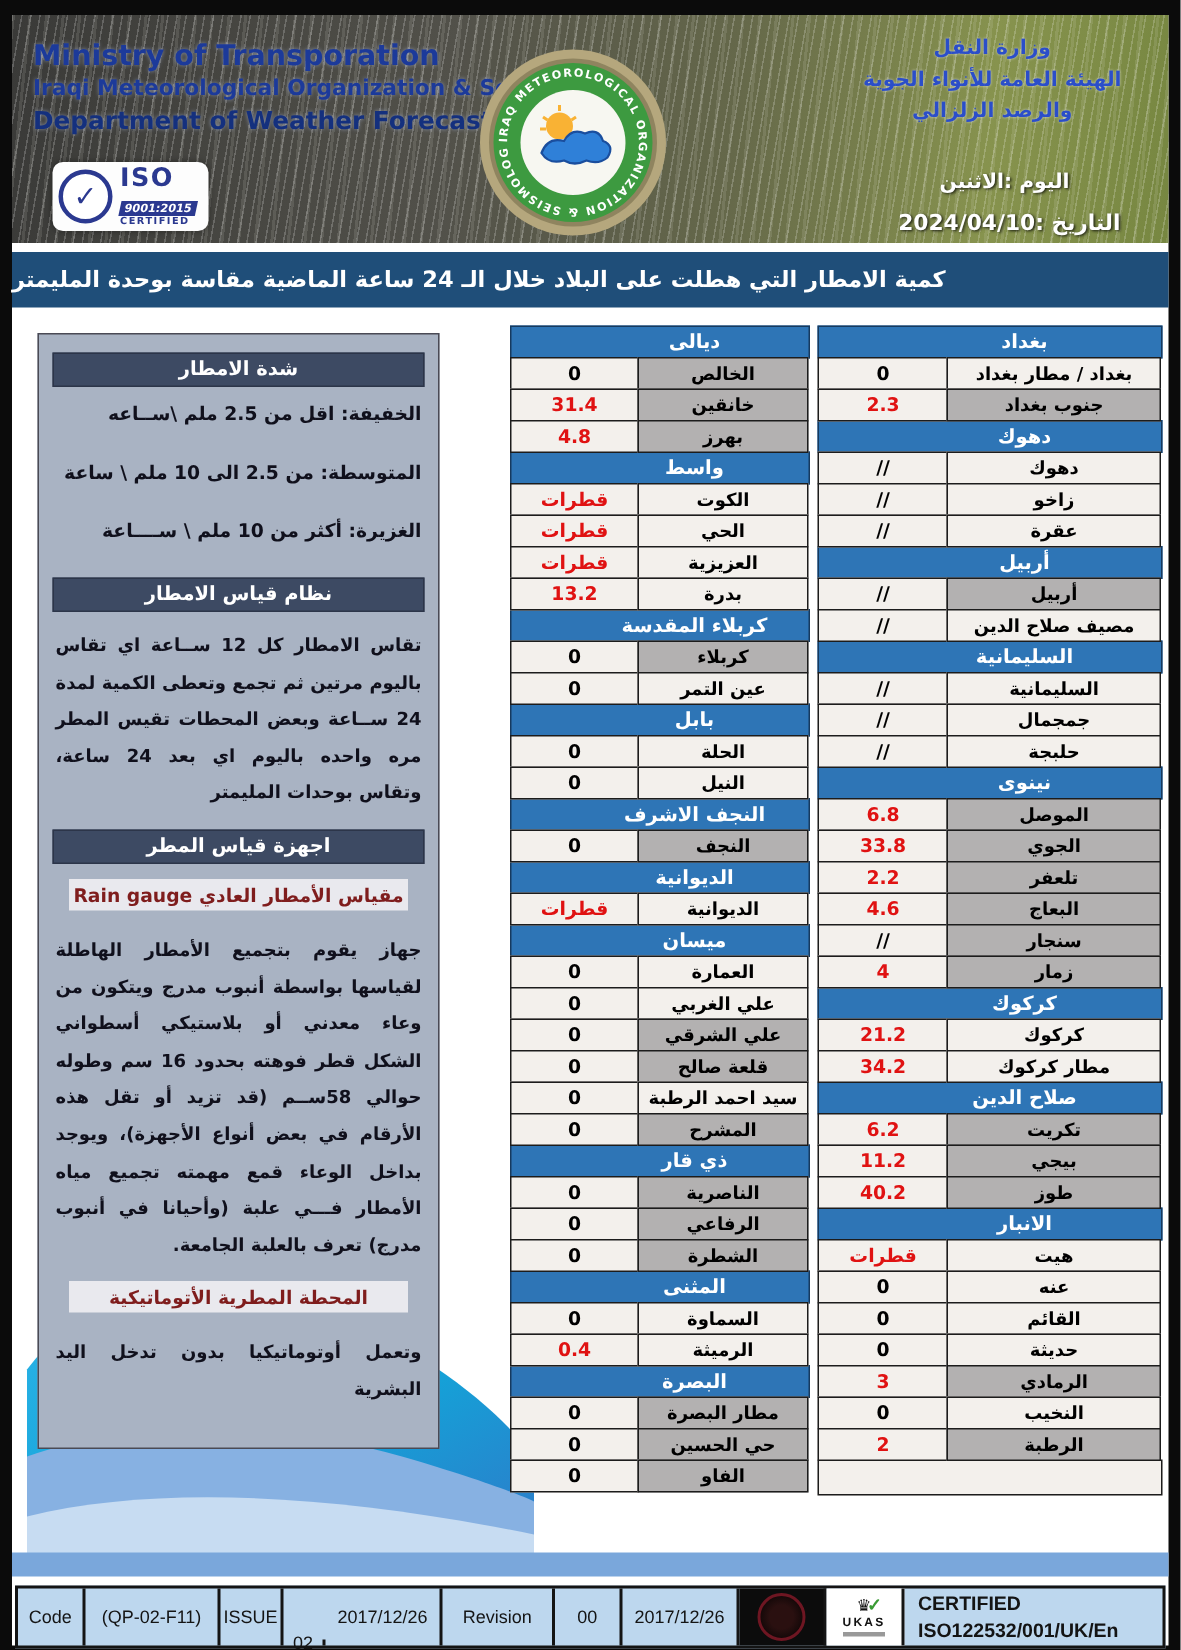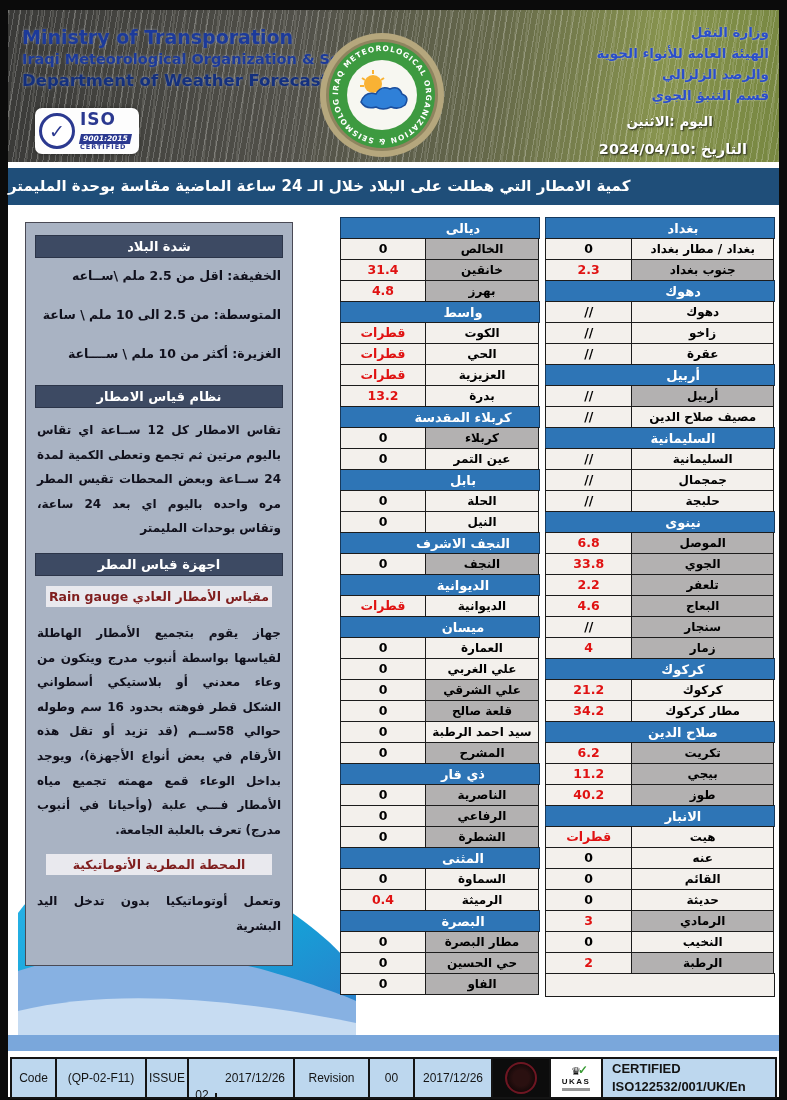--- a/index.html
+++ b/index.html
@@ -23,21 +23,21 @@
              box-shadow:0 0 4px rgba(0,0,0,0.4);}
   .iso-check{width:30px;height:30px;border-radius:50%;border:3px solid #2b3990;color:#2b3990;
              font-size:19px;font-weight:bold;display:flex;align-items:center;justify-content:center;
              background:#fff;flex:none;}
   .iso-txt{margin-left:5px;line-height:1;}
   .iso-t1{font-size:17px;font-weight:bold;color:#2b3990;letter-spacing:1px;}
   .iso-t2{font-size:7.5px;font-weight:bold;color:#fff;background:#2b3990;padding:1px 3px;
           display:inline-block;transform:skewX(-12deg);}
   .iso-t3{font-size:6.5px;font-weight:bold;color:#2b3990;letter-spacing:1px;}
   .logo{position:absolute;left:311px;top:22px;width:126px;height:126px;}
-  .hdr-ar{position:absolute;right:10px;top:12px;width:215px;direction:rtl;
+  .hdr-ar{position:absolute;right:10px;top:12px;width:215px;text-align:center;direction:rtl;
           color:#2b4ec9;font-weight:bold;font-size:13.5px;line-height:1.55;
           text-shadow:0 0 2px rgba(255,255,255,0.65);}
   .hdr-day{position:absolute;right:66px;top:103px;direction:rtl;color:#fff;font-weight:bold;
            font-size:13.5px;text-shadow:1px 1px 2px rgba(0,0,0,0.8);}
   .hdr-date{position:absolute;right:32px;top:131px;direction:rtl;color:#fff;font-weight:bold;
            font-size:14.5px;text-shadow:1px 1px 2px rgba(0,0,0,0.8);}
 
   
   .title-bar{position:absolute;left:0;top:158px;width:771px;height:37px;background:#1f4e79;
              color:#fff;font-weight:bold;font-size:15px;text-align:left;line-height:37px;
@@ -144,21 +144,20 @@
           </g>
         </g>
         <path d="M42,70 q4,-11 15,-8 q5,-9 14,-5 q9,-4 12,5 q8,3 3,11 q-6,5 -14,2 q-8,4 -15,0 q-10,3 -15,-5 z" fill="#2f80d8" stroke="#1a4e9e" stroke-width="1.5"></path>
       </svg>
     </div>
 
     <div class="hdr-ar">
       <div>وزارة النقل</div>
       <div>الهيئة العامة للأنواء الجوية</div>
       <div>والرصد الزلزالي</div>
-      <div>قسم التنبؤ الجوي</div>
     </div>
     <div class="hdr-day">اليوم :الاثنين</div>
     <div class="hdr-date">التاريخ :2024/04/10</div>
   </div>
 
   <div class="title-bar">كمية الامطار التي هطلت على البلاد خلال الـ 24 ساعة الماضية مقاسة بوحدة المليمتر</div>
 
   <svg class="wave" width="348" height="200" viewBox="0 0 348 200">
     <defs>
       <linearGradient id="teal" x1="0" y1="0" x2="1" y2="1">
@@ -167,21 +166,21 @@
         <stop offset="1" stop-color="#2f77c8"></stop>
       </linearGradient>
     </defs>
     <path d="M10,70 C55,8 150,0 215,30 C275,58 330,100 348,130 L348,200 L10,200 Z" fill="url(#teal)"></path>
     <path d="M10,128 C90,100 190,108 260,128 C305,141 335,152 348,158 L348,200 L10,200 Z" fill="#87b1e2"></path>
     <path d="M10,168 C100,146 220,154 348,180 L348,200 L10,200 Z" fill="#c7dcf2"></path>
   </svg>
   <div class="band"></div>
 
   <div class="sidebar">
-      <div class="sb-header">شدة البلاد</div>
+      <div class="sb-header">شدة الامطار</div>
       <div class="sb-lines">
         <div class="sb-line">الخفيفة: اقل من 2.5  ملم \ســاعه</div>
         <div class="sb-line">المتوسطة: من 2.5 الى 10 ملم \ ساعة</div>
         <div class="sb-line">الغزيرة: أكثر من 10 ملم \ ســــاعة</div>
       </div>
       <div class="sb-header">نظام قياس الامطار</div>
       <div class="sb-para">تقاس الامطار كل 12 ســاعة اي تقاس باليوم مرتين ثم تجمع وتعطى الكمية لمدة 24 ســاعة وبعض المحطات تقيس المطر مره واحده باليوم اي بعد 24 ساعة، وتقاس بوحدات المليمتر</div>
       <div class="sb-header">اجهزة قياس المطر</div>
       <div class="sb-subheader">مقياس الأمطار العادي Rain gauge</div>
       <div class="sb-para">جهاز يقوم بتجميع الأمطار الهاطلة لقياسها بواسطة أنبوب مدرج ويتكون من وعاء معدني أو بلاستيكي أسطواني الشكل قطر فوهته بحدود 16 سم وطوله حوالي 58ســم (قد تزيد أو تقل هذه الأرقام في بعض أنواع الأجهزة)، ويوجد بداخل الوعاء قمع مهمته تجميع مياه الأمطار فـــي علبة (وأحيانا في أنبوب مدرج) تعرف بالعلبة الجامعة.</div>

